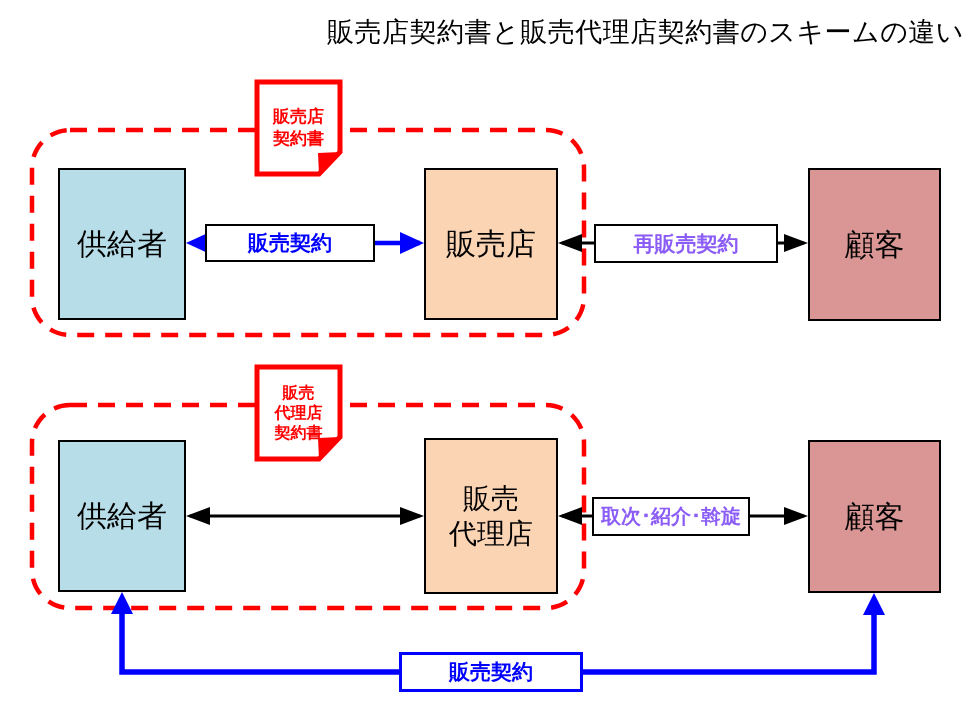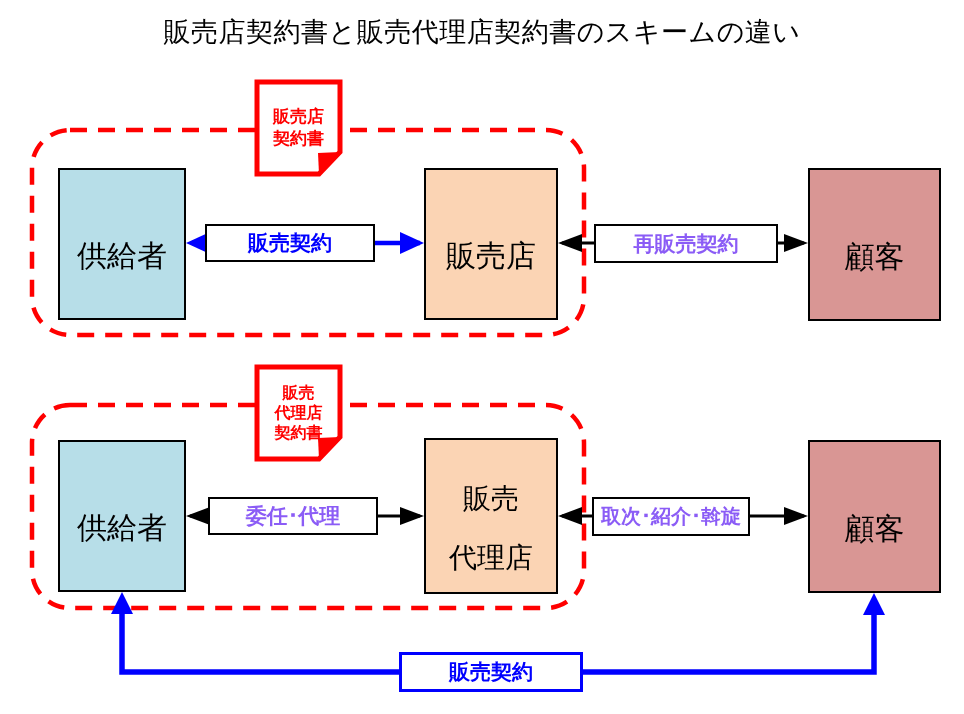--- a/index.html
+++ b/index.html
@@ -8,21 +8,21 @@
     --supplier-fill:#b7dee8;
     --dealer-fill:#fbd4b4;
     --customer-fill:#d99694;
     --outline:#000000;
   }
   html,body{margin:0;padding:0;background:#fff;}
   body{font-family:"Liberation Sans","DejaVu Sans",sans-serif;}
   #stage{position:relative;width:964px;height:714px;background:#fff;overflow:hidden;}
 
   .title{
-    position:absolute;top:14px;left:0;width:964px;text-align:center;
+    position:absolute;top:14px;left:0;width:964px;text-align:right;
     font-size:27px;font-weight:500;color:#000;letter-spacing:0.5px;margin:0;
   }
 
   svg.layer{position:absolute;left:0;top:0;width:964px;height:714px;z-index:1;}
 
   .dashed{fill:none;stroke:var(--red);stroke-width:4.5;stroke-dasharray:17 11;}
   .k-line{stroke:var(--outline);stroke-width:3;fill:none;}
   .k-head{fill:var(--outline);stroke:none;}
   .b-line{stroke:var(--blue);stroke-width:4.5;fill:none;}
   .b-head{fill:var(--blue);stroke:none;}
@@ -49,21 +49,21 @@
   .note{position:absolute;width:91px;height:100px;z-index:4;}
   .note-shape{position:absolute;left:0;top:0;width:100%;height:100%;}
   .note-body{fill:#ffffff;stroke:var(--red);stroke-width:5;stroke-linejoin:miter;}
   .note-fold{fill:var(--red);stroke:none;}
   .note-text{
     position:absolute;inset:4px;display:flex;flex-direction:column;
     align-items:center;justify-content:center;color:var(--red);
     font-weight:bold;font-size:17px;line-height:1.3;text-align:center;
   }
   .note-text span{display:block;}
-  .entity span{display:block;margin-top:24px;}
+  .entity span{display:block;}
 </style>
 </head>
 <body>
 
 <div id="stage">
 
   <h1 class="title">販売店契約書と販売代理店契約書のスキームの違い</h1>
 
   <svg class="layer" viewBox="0 0 964 714">
 
@@ -142,23 +142,20 @@
 
   <div class="entity dealer small" style="left:424px;top:438px;width:134px;height:156px;">
     <span>販売</span>
     <span>代理店</span>
   </div>
 
   <div class="entity customer" style="left:808px;top:440px;width:133px;height:153px;">
     <span>顧客</span>
   </div>
 
-  <div class="tag" style="left:208px;top:497px;width:170px;height:38px;font-size:21px;">
-    <span>委任･代理</span>
-  </div>
 
   <div class="tag" style="left:592px;top:497px;width:158px;height:39px;font-size:20px;">
     <span>取次･紹介･斡旋</span>
   </div>
 
   <div class="tag blue-frame" style="left:399px;top:652px;width:184px;height:40px;font-size:21px;">
     <span>販売契約</span>
   </div>
 
   <div class="note" style="left:253px;top:363px;">

